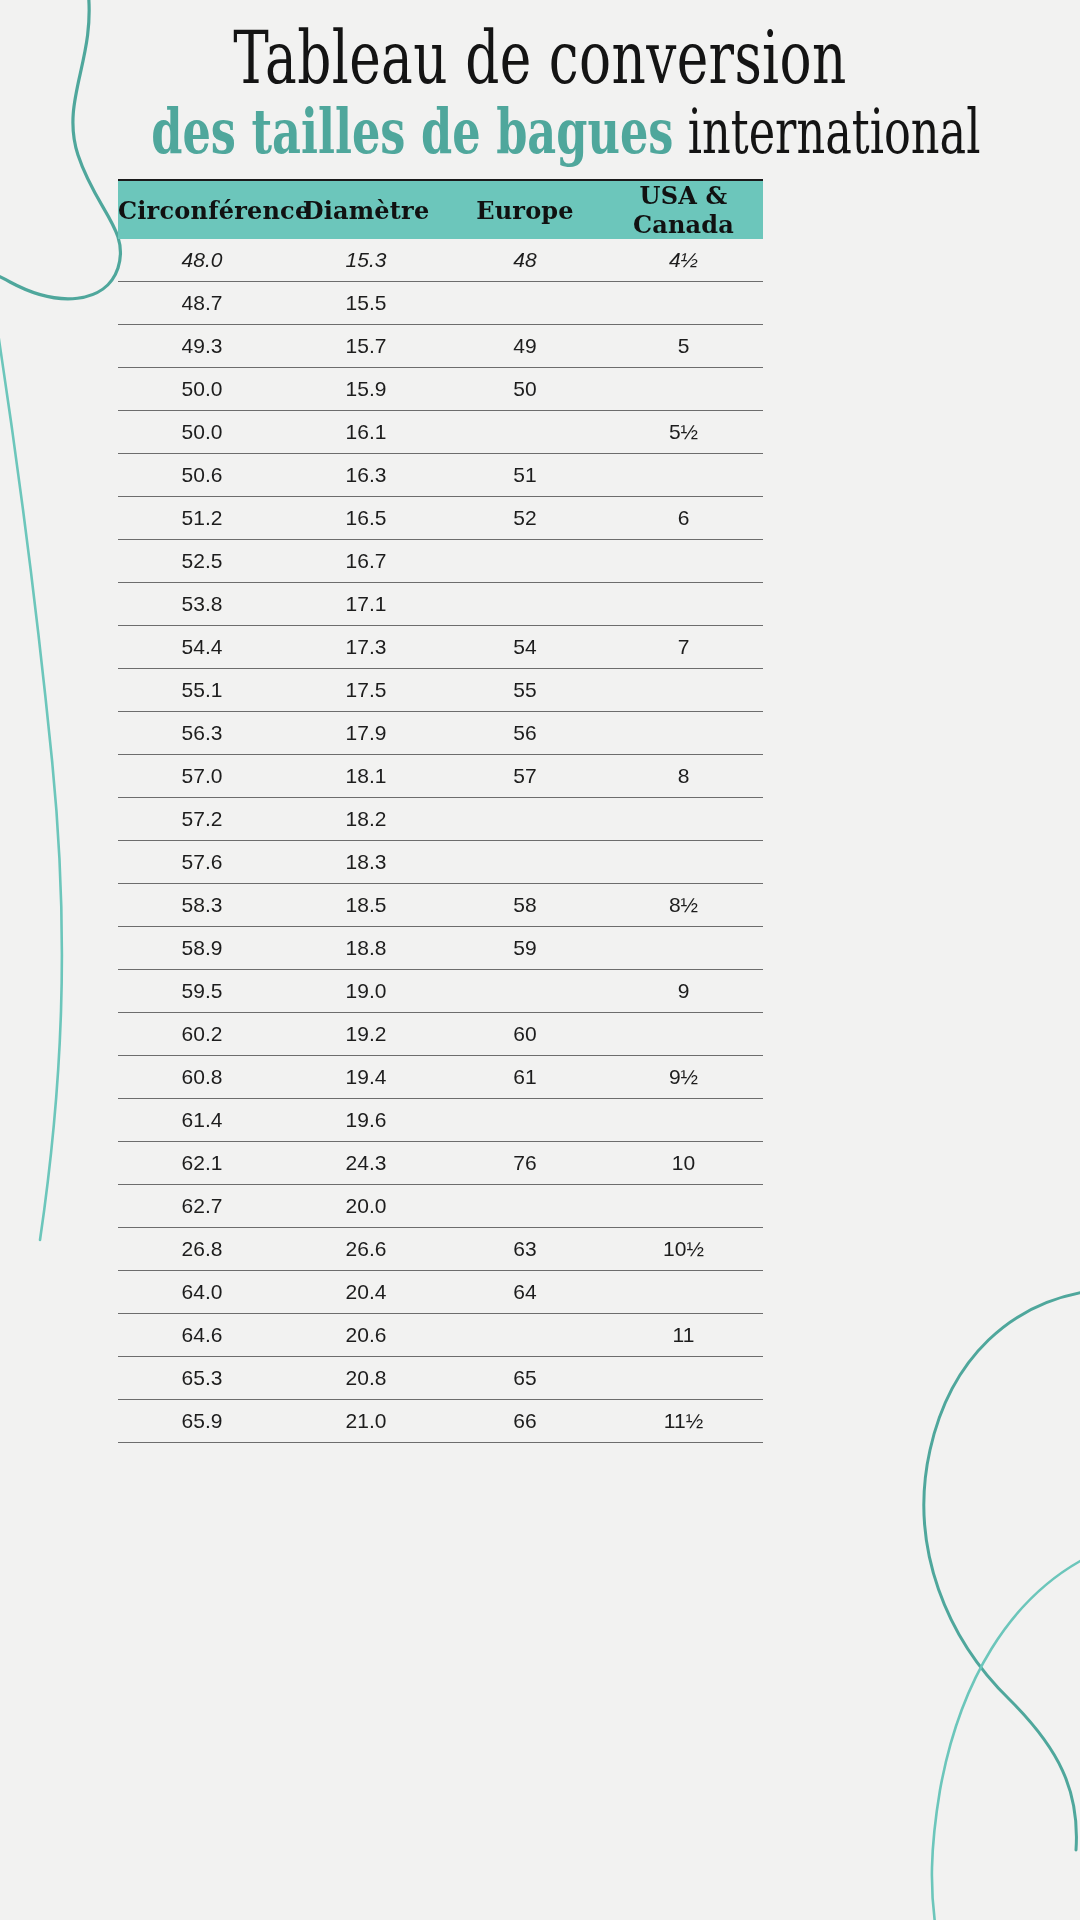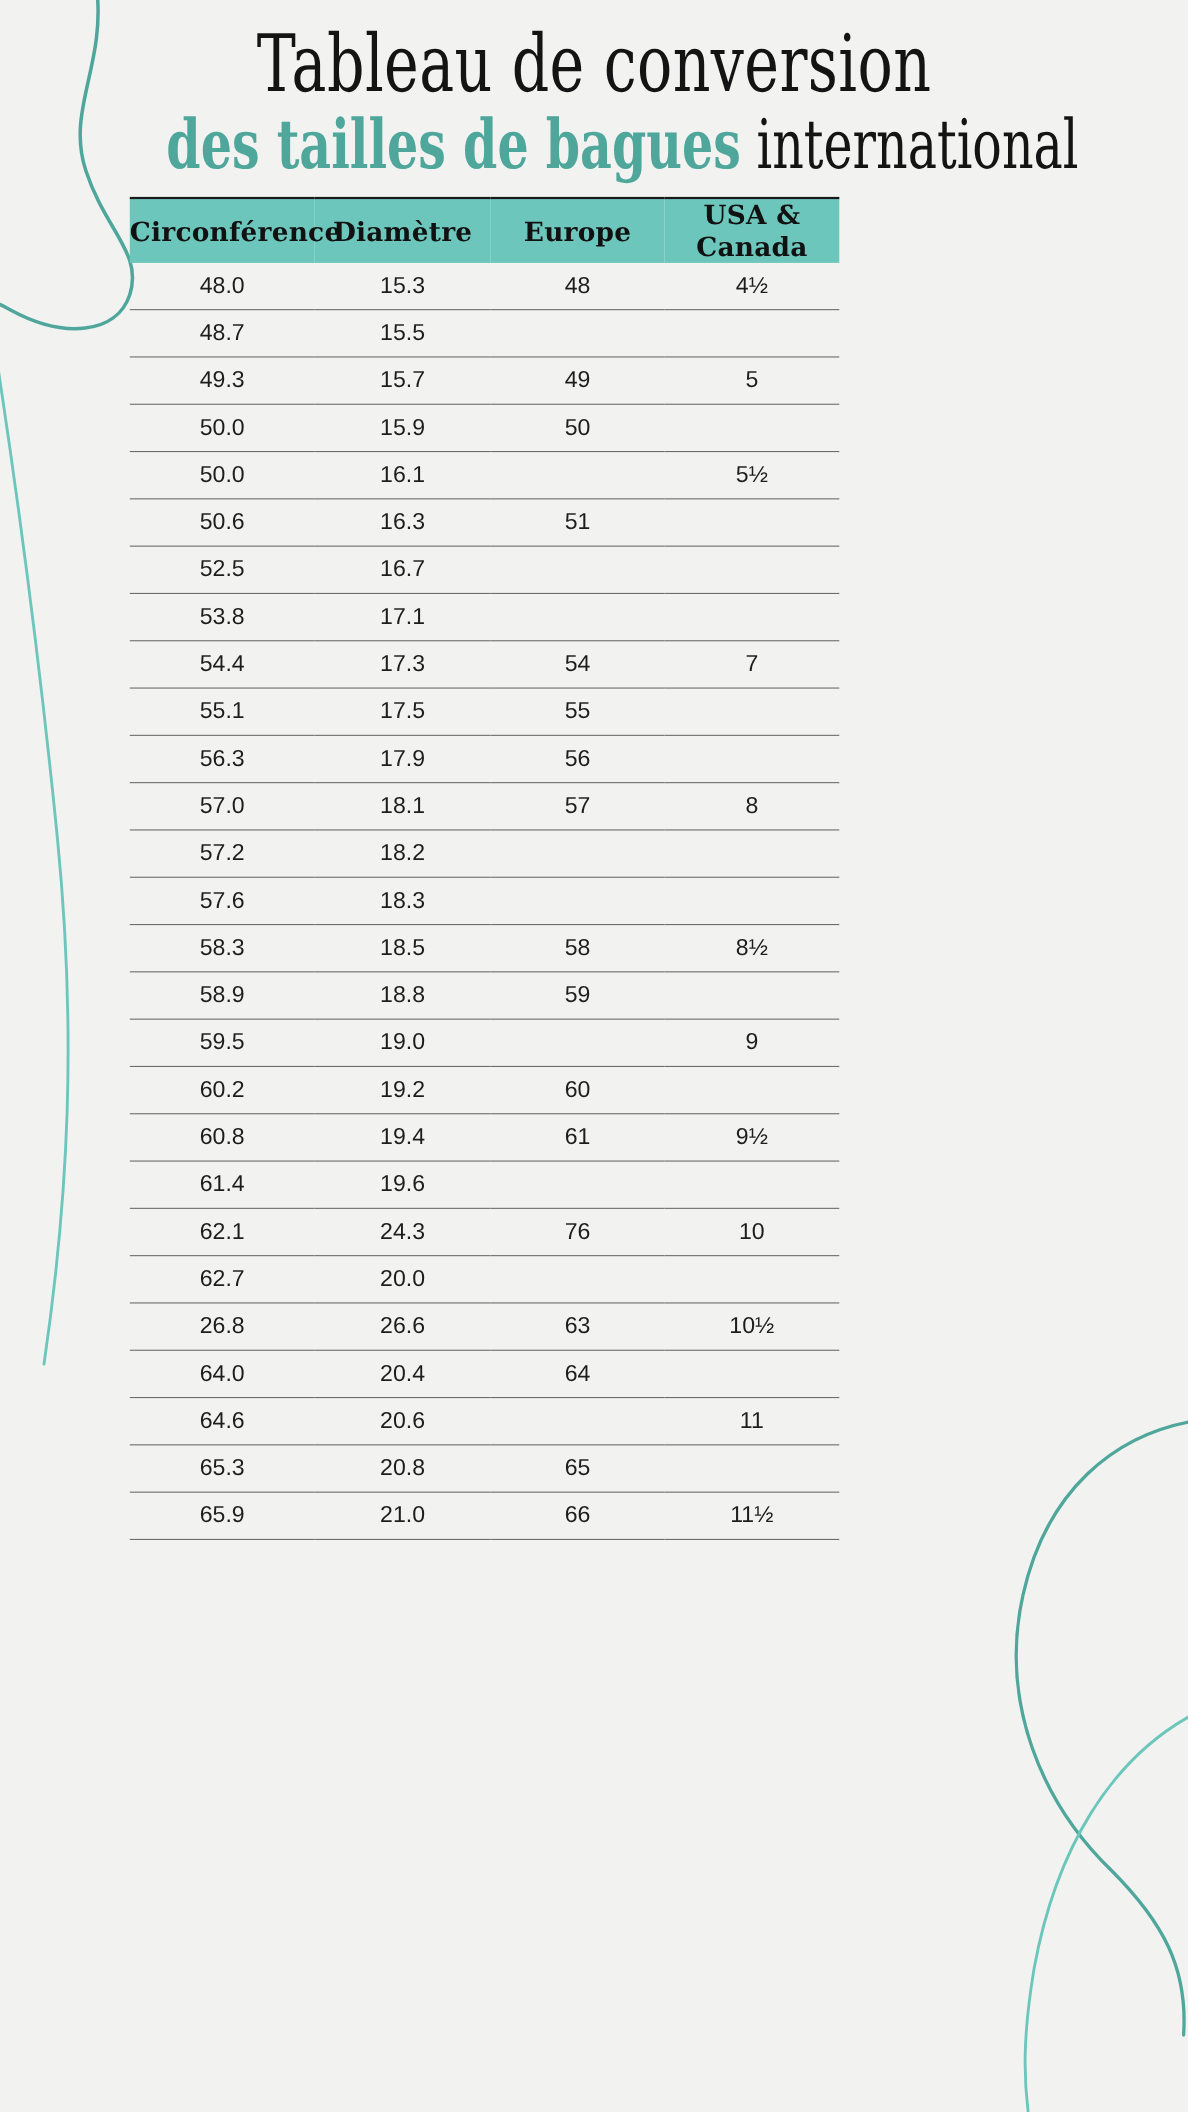--- a/index.html
+++ b/index.html
@@ -60,21 +60,21 @@
   tbody td{
     height:42px;
     text-align:center;
     font-size:21px;
     color:#1d1d1d;
     font-weight:400;
     border-bottom:1.6px solid #6d6d6d;
     padding:0;
     font-family:"Liberation Sans",sans-serif;
   }
-  tbody tr:first-child td{border-top:none;}
+  tbody tr:first-child td{border-top:none;font-style:italic;}
   col.c1{width:168px;}
   col.c2{width:160px;}
   col.c3{width:158px;}
   col.c4{width:159px;}
 </style>
 </head>
 <body>
 
 <svg class="deco" viewBox="0 0 1080 1920" xmlns="http://www.w3.org/2000/svg">
   <path d="M88,-10 C96,60 60,100 78,155 C96,210 130,230 118,268 C106,304 58,308 10,282 C-22,264 -50,262 -70,272" fill="none" stroke="#4fa79c" stroke-width="3.2" stroke-linecap="round"></path>
@@ -135,20 +135,26 @@
           <td></td>
           <td>5½</td>
         </tr>
         <tr>
           <td>50.6</td>
           <td>16.3</td>
           <td>51</td>
           <td></td>
         </tr>
         <tr>
+          <td>51.2</td>
+          <td>16.5</td>
+          <td>52</td>
+          <td>6</td>
+        </tr>
+        <tr>
           <td>52.5</td>
           <td>16.7</td>
           <td></td>
           <td></td>
         </tr>
         <tr>
           <td>53.8</td>
           <td>17.1</td>
           <td></td>
           <td></td>

